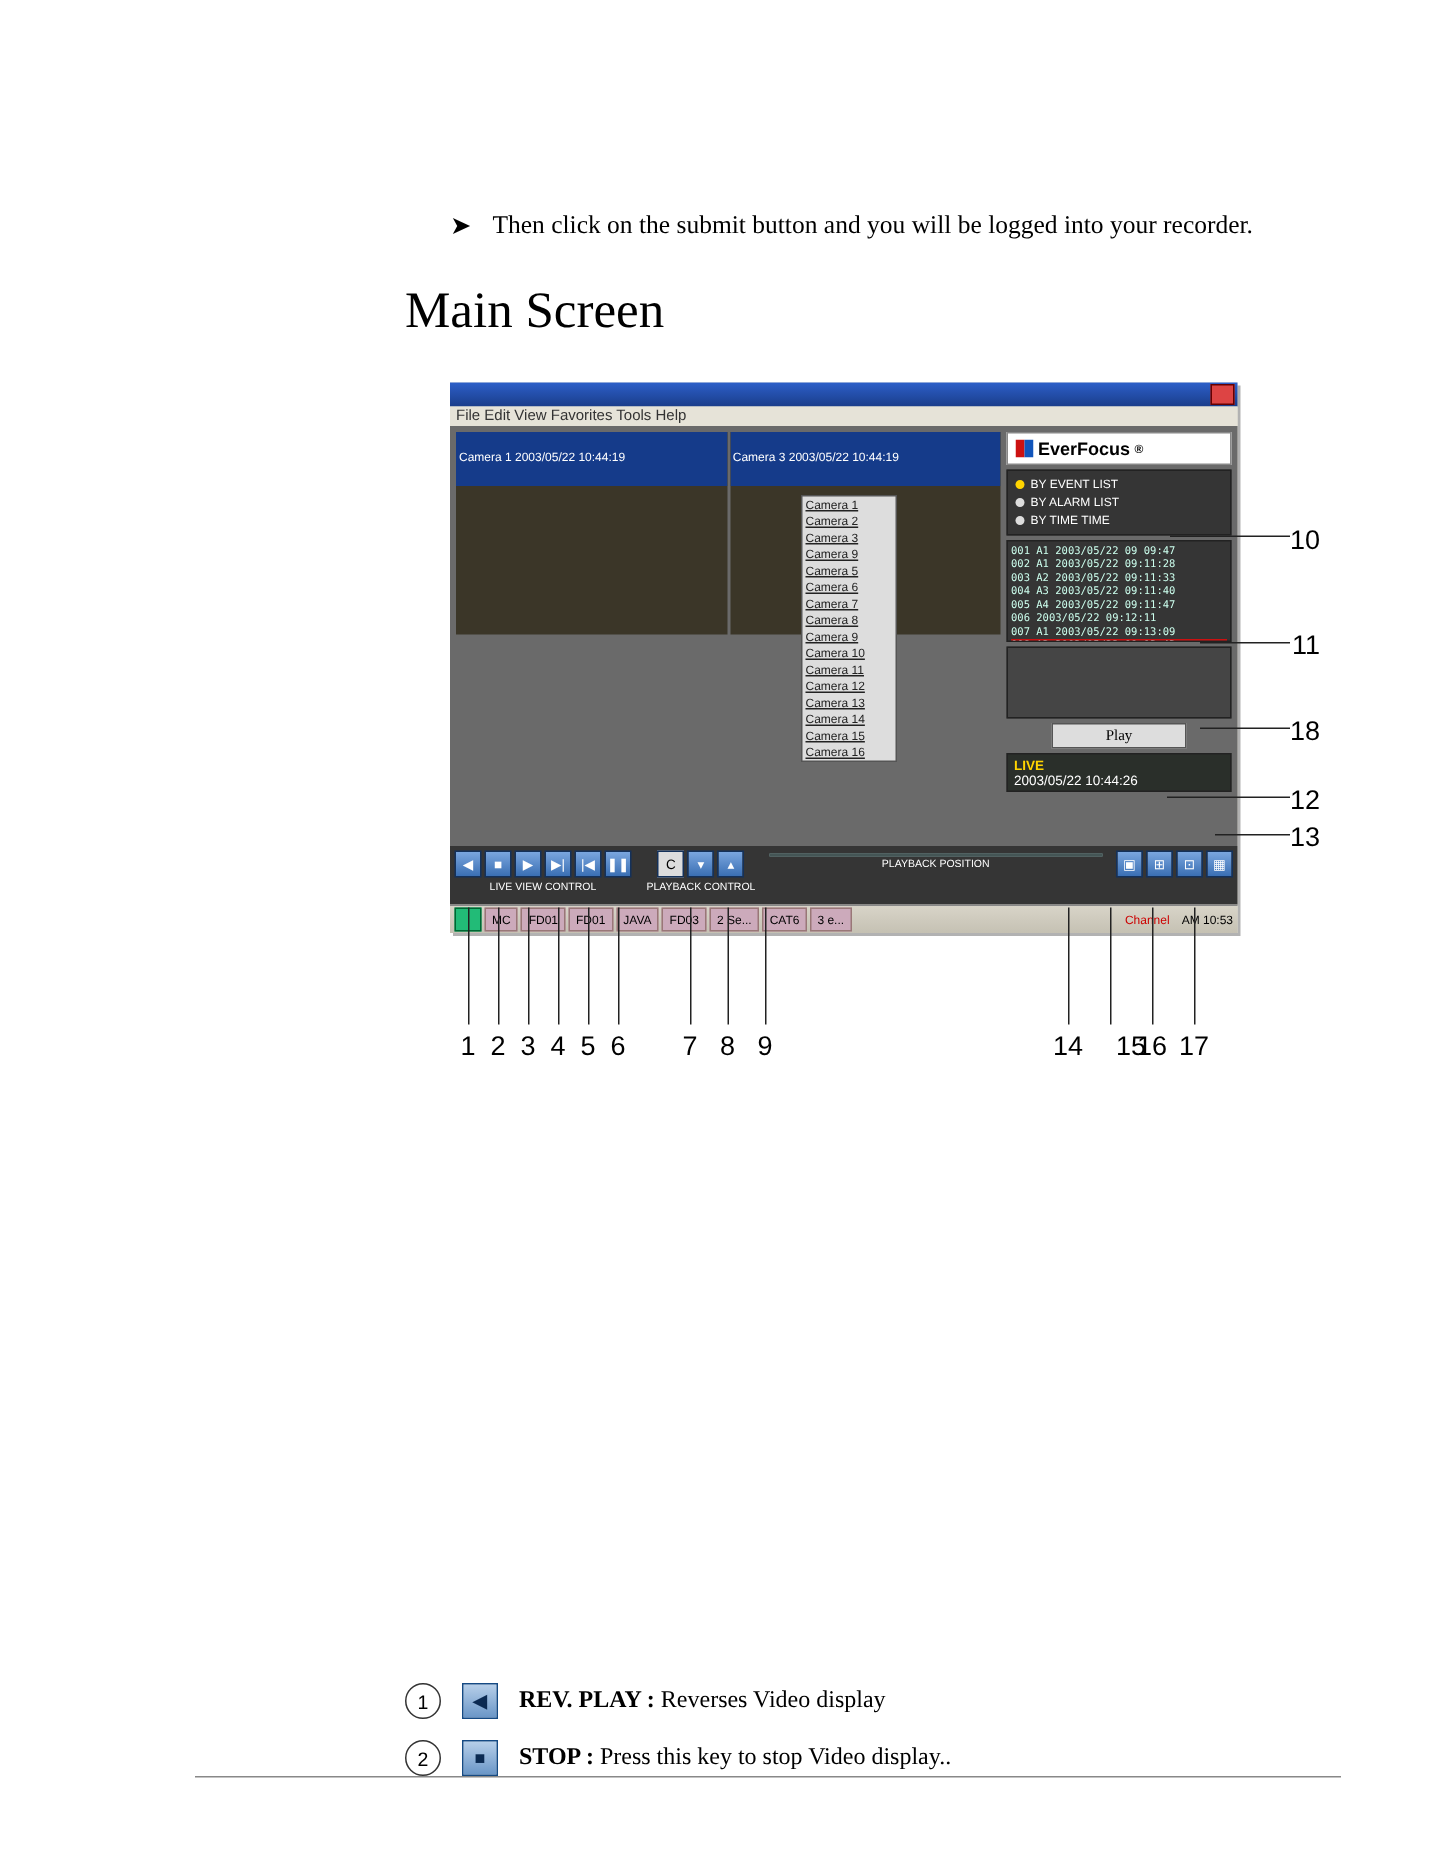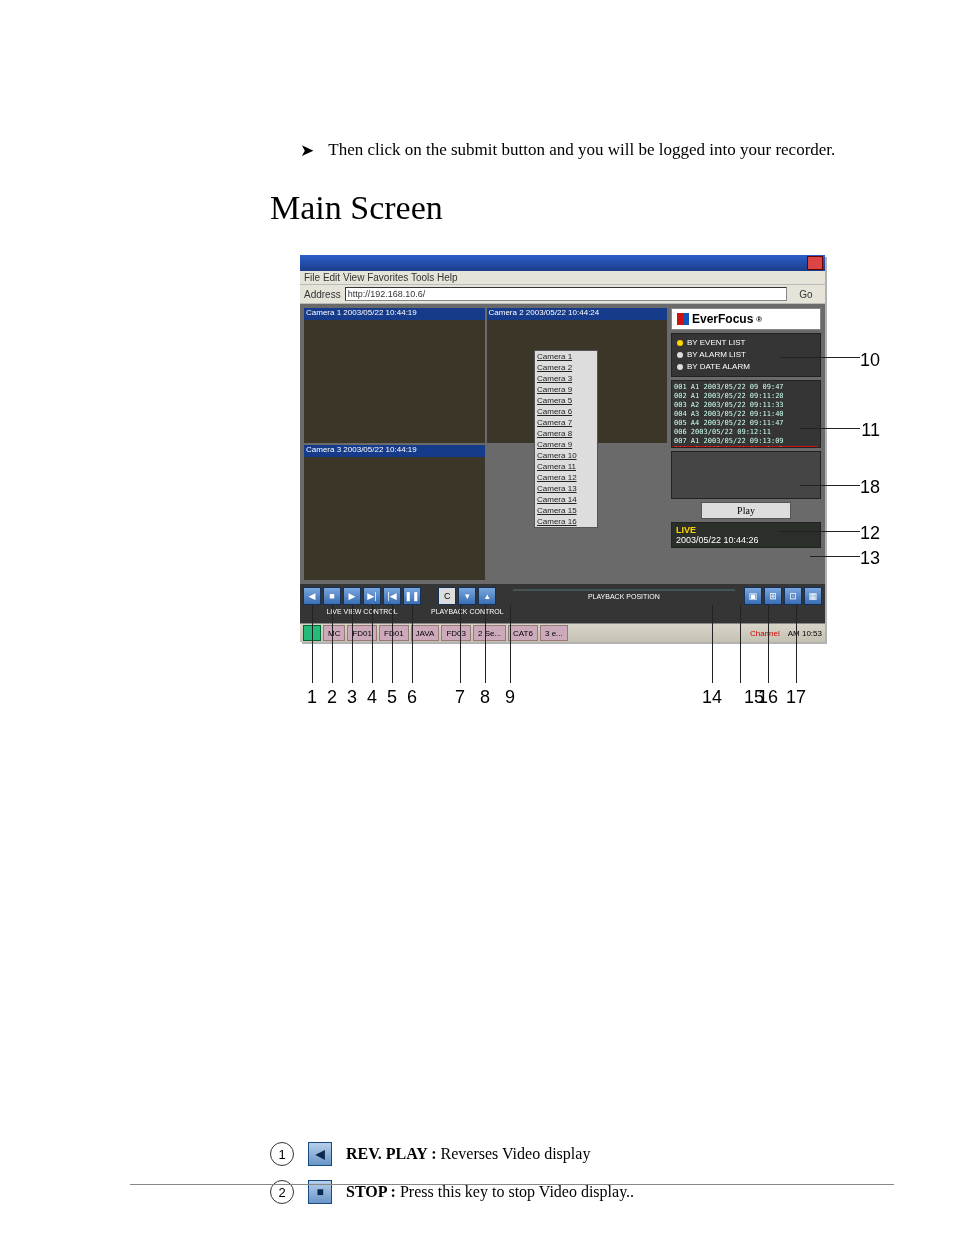--- a/index.html
+++ b/index.html
@@ -88,21 +88,21 @@
     grid-template-rows:135px 135px;
     gap:2px;
     position:relative;
   }
   .vpane {
     background:#3b3628;
     position:relative;
     overflow:hidden;
   }
   .vpane .cap{
-    position:absolute;top:0;left:0;right:0;height:12px;background:#153b8a;color:#fff;font-size:8px;padding:0 2px;
+    position:absolute;top:0;left:0;right:0;height:12px;background:#153b8a;color:#fff;font-size:8px;padding:12px 2px;
   }
   .camdrop{
     position:absolute;
     left:230px; top:42px;
     width:62px;
     background:#ddd;
     border:1px solid #555;
     font-size:8px;
     color:#222;
     z-index:5;
@@ -213,34 +213,26 @@
   <h1 class="main-heading">Main Screen</h1>
 
   <div class="shot-wrap">
     <div class="shot-frame">
 
       <div class="browser">
         <div class="titlebar">
           <div class="winbtn"></div>
         </div>
         <div class="menubar">File   Edit   View   Favorites   Tools   Help</div>
-        <div class="addrbar">
-          <span>Address</span>
-          <div class="field">http://192.168.10.6/</div>
-          <span class="go">Go</span>
-        </div>
 
         <div class="app">
           <div style="flex:1;display:flex;flex-direction:column;gap:3px;">
             <div class="videos">
               <div class="vpane">
                   <div class="cap">Camera 1   2003/05/22  10:44:19</div>
-                </div>
-              <div class="vpane">
-                  <div class="cap">Camera 2   2003/05/22  10:44:24</div>
                 </div>
               <div class="vpane">
                   <div class="cap">Camera 3   2003/05/22  10:44:19</div>
                 </div>
               <div class="camdrop">
                 <div>Camera 1</div>
                 <div>Camera 2</div>
                 <div>Camera 3</div>
                 <div>Camera 9</div>
                 <div>Camera 5</div>
@@ -272,21 +264,21 @@
               <div class="row">
                   <span class="dot sel"></span>
                   <span>BY EVENT LIST</span>
                 </div>
               <div class="row">
                   <span class="dot"></span>
                   <span>BY ALARM LIST</span>
                 </div>
               <div class="row">
                   <span class="dot"></span>
-                  <span>BY DATE ALARM</span>
+                  <span>BY TIME TIME</span>
                 </div>
             </div>
             <div class="eventlist">
               <div>001 A1 2003/05/22 09 09:47</div>
               <div>002 A1 2003/05/22 09:11:28</div>
               <div>003 A2 2003/05/22 09:11:33</div>
               <div>004 A3 2003/05/22 09:11:40</div>
               <div>005 A4 2003/05/22 09:11:47</div>
               <div>006    2003/05/22 09:12:11</div>
               <div>007 A1 2003/05/22 09:13:09</div>

